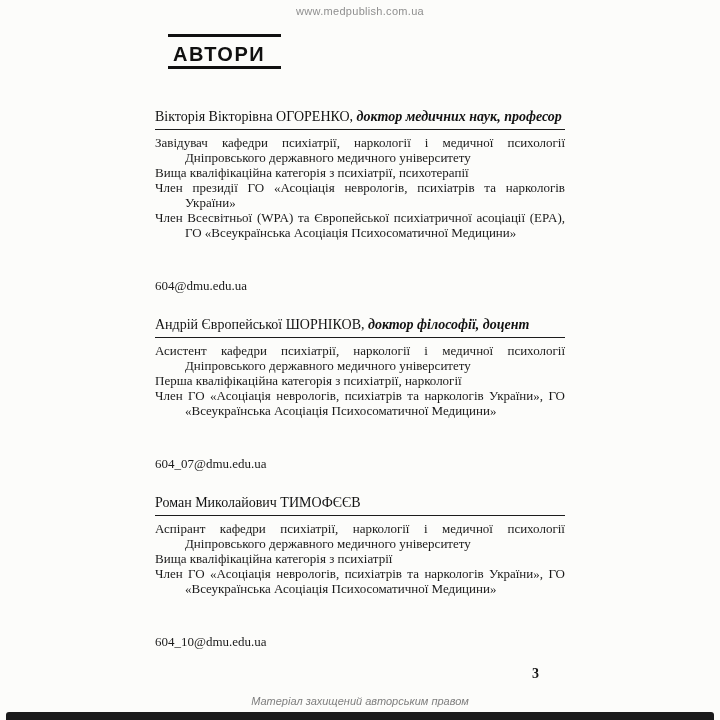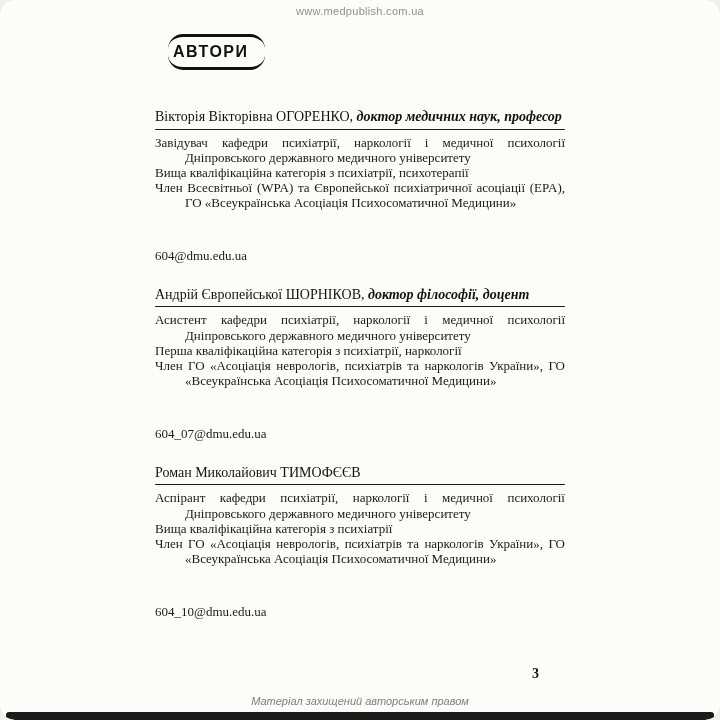--- a/index.html
+++ b/index.html
@@ -1,15 +1,15 @@
 <!DOCTYPE html>
 <html><head>
 <meta charset="utf-8">
 <style>
-  * { margin: 0; padding: 0; box-sizing: border-box; border-radius: 15px; }
+  * { margin: 0; padding: 0; box-sizing: border-box; }
   html, body { width: 720px; height: 720px; }
   body { background: #eef0ee; font-family: "Liberation Serif", serif; }
 
   .canvas {
     position: relative;
     width: 720px; height: 720px;
     background: #fcfcfa;
     overflow: hidden;
   }
 
@@ -18,23 +18,23 @@
     text-align: center;
     font-family: "Liberation Sans", sans-serif;
     font-size: 11px; color: #8f8f8f; letter-spacing: .3px;
   }
 
   .heading-block {
     position: absolute; left: 168px; top: 34px;
     display: inline-block;
     border-top: 3px solid #101010;
     border-bottom: 3px solid #101010;
-    padding: 6px 16px 6px 5px;
+    padding: 6px 16px 0 5px;
     font-family: "Liberation Sans", sans-serif;
-    font-weight: bold; font-size: 16px; letter-spacing: 1.5px;
+    font-weight: bold; font-size: 20px; letter-spacing: 1.5px;
     color: #101010;
   }
 
   .content {
     position: absolute; left: 155px; top: 108px; width: 410px;
     color: #191919;
     font-size: 13px; line-height: 1.16;
   }
 
   .author-section { margin: 0; }
@@ -96,20 +96,21 @@
   <div class="content">
 
     <section class="author-section">
       <div class="name-line">
         <span class="author-name">Вікторія Вікторівна ОГОРЕНКО,</span>
         <span class="author-degree">доктор медичних наук, професор</span>
       </div>
       <div class="name-rule"></div>
       <p class="bio-item">Завідувач кафедри психіатрії, наркології і медичної психології Дніпровського державного медичного університету</p>
       <p class="bio-item">Вища кваліфікаційна категорія з психіатрії, психотерапії</p>
+      <p class="bio-item">Член президії ГО «Асоціація неврологів, психіатрів та наркологів України»</p>
       <p class="bio-item">Член Всесвітньої (WPA) та Європейської психіатричної асоціації (EPA), ГО «Всеукраїнська Асоціація Психосоматичної Медицини»</p>
       <p class="author-email">604@dmu.edu.ua</p>
     </section>
 
     <section class="author-section">
       <div class="name-line">
         <span class="author-name">Андрій Європейської ШОРНІКОВ,</span>
         <span class="author-degree">доктор філософії, доцент</span>
       </div>
       <div class="name-rule"></div>

